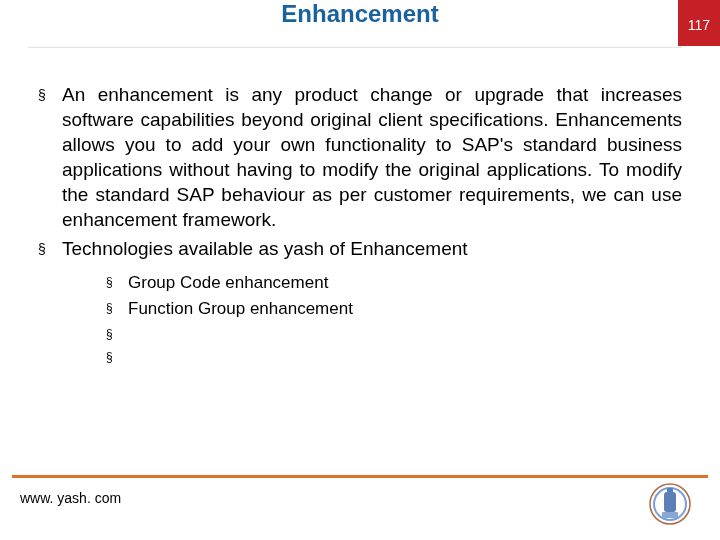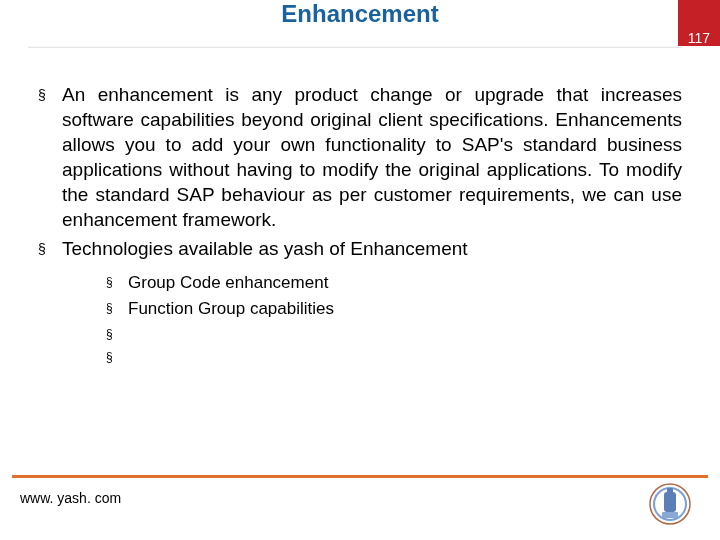--- a/index.html
+++ b/index.html
@@ -23,21 +23,21 @@
     border-bottom: 1px solid #e6e6e6;
   }
   .page-num {
     position: absolute;
     top: 0; right: 0;
     width: 42px; height: 46px;
     background: #c62027;
     color: #ffffff;
     font-size: 14px;
     display: flex;
-    align-items: flex-end;
+    align-items: center;
     justify-content: center;
     padding-top: 3px;
   }
   .content {
     position: absolute;
     left: 38px; right: 38px; top: 82px;
     color: #000000;
     font-size: 19px;
     line-height: 1.32;
   }
@@ -93,21 +93,21 @@
       <span class="txt nojust">Technologies available as yash of Enhancement</span>
     </div>
 
     <div class="sub">
       <div class="b2">
         <span class="mark">§</span>
         <span>Group Code enhancement</span>
       </div>
       <div class="b2">
         <span class="mark">§</span>
-        <span>Function Group capabilities</span>
+        <span>Function Group enhancement</span>
       </div>
       <div class="b2">
         <span class="mark">§</span>
       </div>
       <div class="b2">
         <span class="mark">§</span>
       </div>
     </div>
   </div>
 

